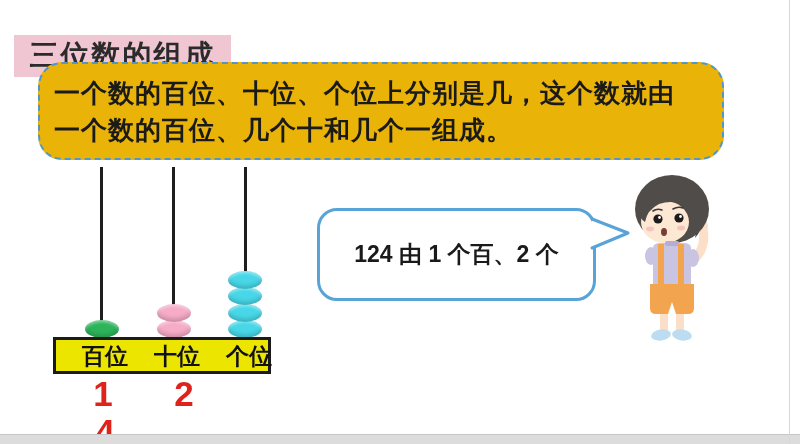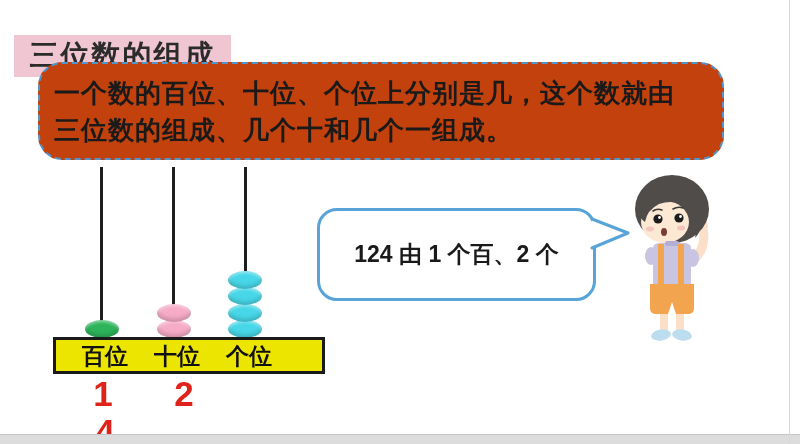--- a/index.html
+++ b/index.html
@@ -12,38 +12,38 @@
   .title-banner {
     position: absolute; left: 14px; top: 7px; width: 217px; height: 42px;
     background: #f1c6d3; display: flex; align-items: center; justify-content: center; margin-top: 28px;
   }
   .title-banner span {
     font-size: 29px; font-weight: bold; color: #2b2b2b; letter-spacing: 2px;
   }
   
   .intro-box {
     position: absolute; left: 38px; top: 62px; width: 686px; height: 98px;
-    border: 2px dashed #5096cc; border-radius: 24px; background: #c2410c;
+    border: 2px dashed #5096cc; border-radius: 24px; background: #eab308;
     padding: 11px 14px 0 14px;
   }
   .intro-box div {
     font-size: 26px; font-weight: bold; color: #1a1a1a;
     line-height: 37px; letter-spacing: 1px; white-space: nowrap;
   }
   
   .rod { position: absolute; top: 167px; width: 3px; height: 171px; background: #1e1e1e; z-index: 1; }
   .rod1 { left: 100px; } .rod2 { left: 172px; } .rod3 { left: 244px; }
   .bead-stack { position: absolute; top: 167px; width: 34px; height: 171px; z-index: 2; }
   .stack1 { left: 85px; } .stack2 { left: 157px; } .stack3 { left: 228px; }
   .bead {
     position: absolute; width: 34px; height: 18px; border-radius: 50%;
     box-shadow: inset 0 -3px 4px rgba(0,0,0,0.18), inset 0 2px 3px rgba(255,255,255,0.45);
   }
   .abacus-base {
-    position: absolute; left: 53px; top: 337px; width: 272px; height: 37px;
+    position: absolute; left: 53px; top: 337px; width: 218px; height: 37px;
     background: #ece500; border: 3px solid #1a1a1a; z-index: 3;
   }
   .base-label {
     position: absolute; top: 50%; transform: translate(-50%, -50%);
     font-size: 23px; font-weight: bold; color: #111; white-space: nowrap;
   }
   .bl1 { left: 49px; } .bl2 { left: 121px; } .bl3 { left: 193px; }
   
   .digit {
     position: absolute; transform: translateX(-50%); z-index: 2;
@@ -90,21 +90,21 @@
 <body>
 
 <div class="slide">
 
   <div class="title-banner">
     <span>三位数的组成</span>
   </div>
 
   <div class="intro-box">
     <div>一个数的百位、十位、个位上分别是几，这个数就由</div>
-    <div>三位数的组成、几个十和几个一组成。</div>
+    <div>一个数的百位、几个十和几个一组成。</div>
   </div>
 
   <div class="rod rod1"></div>
   <div class="rod rod2"></div>
   <div class="rod rod3"></div>
 
   <div class="bead-stack stack1">
       <div class="bead" style="background: rgb(45, 180, 90); bottom: 0px;"></div>
     </div>
   <div class="bead-stack stack2">

